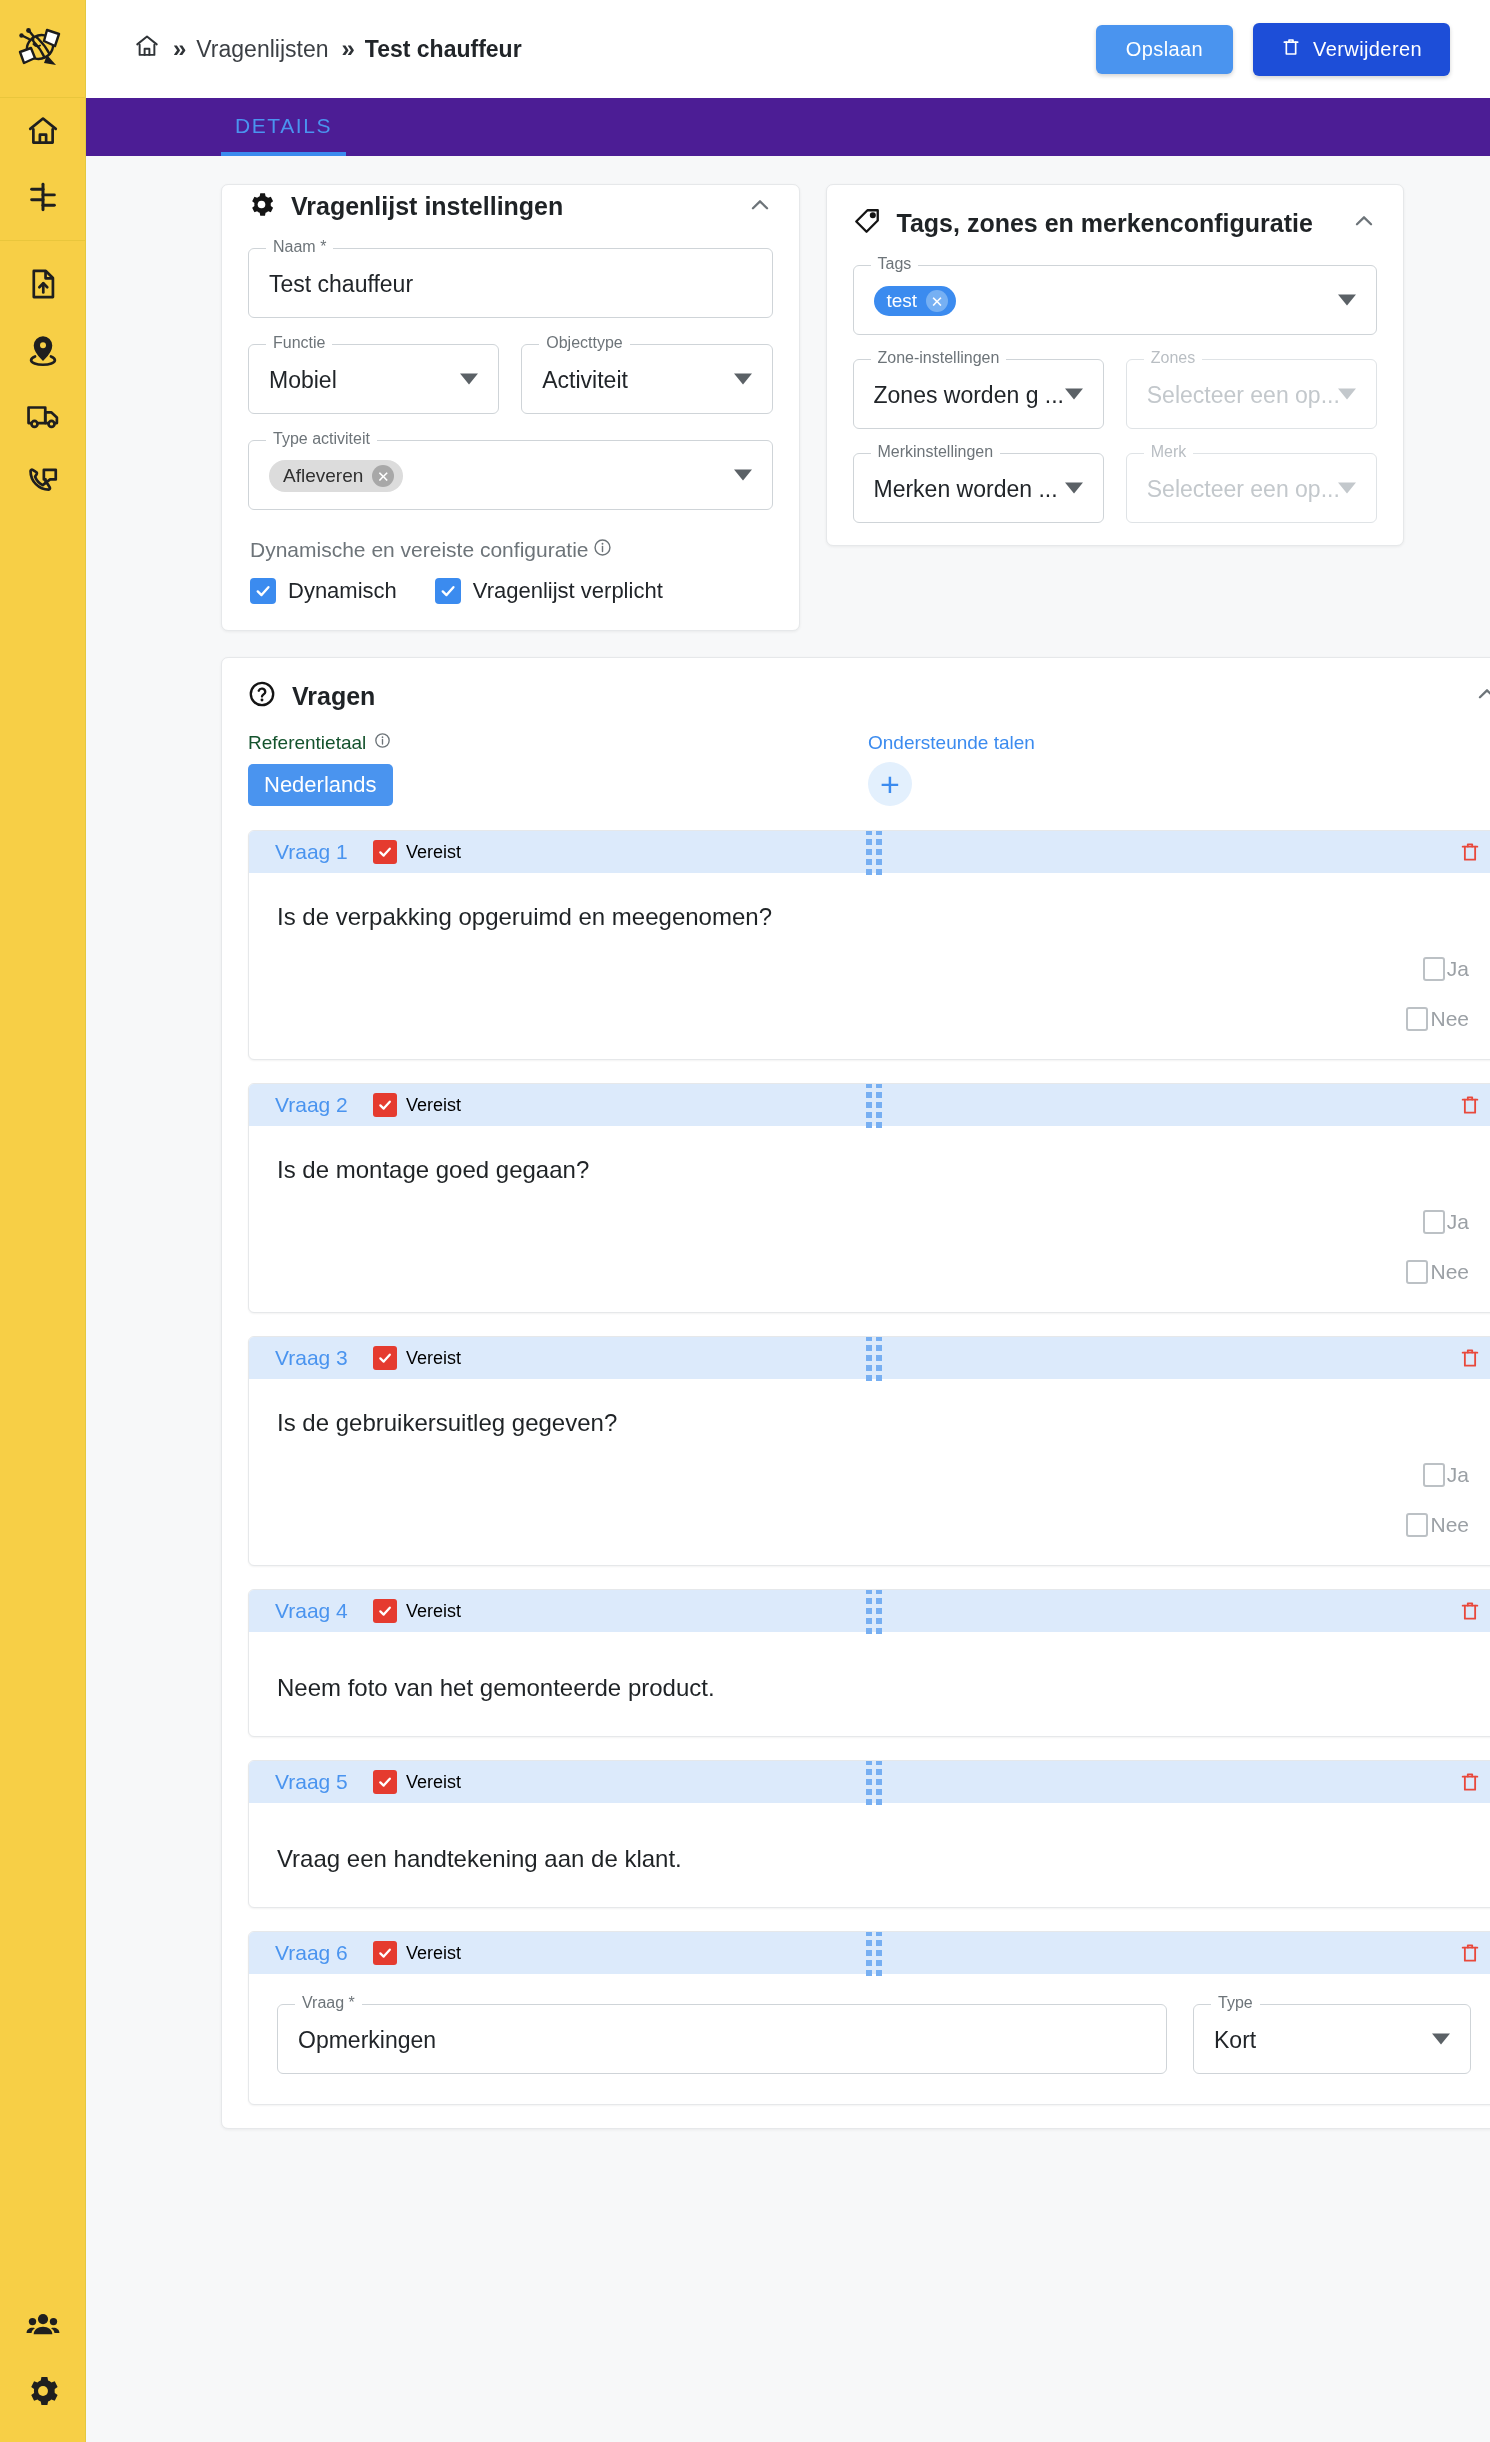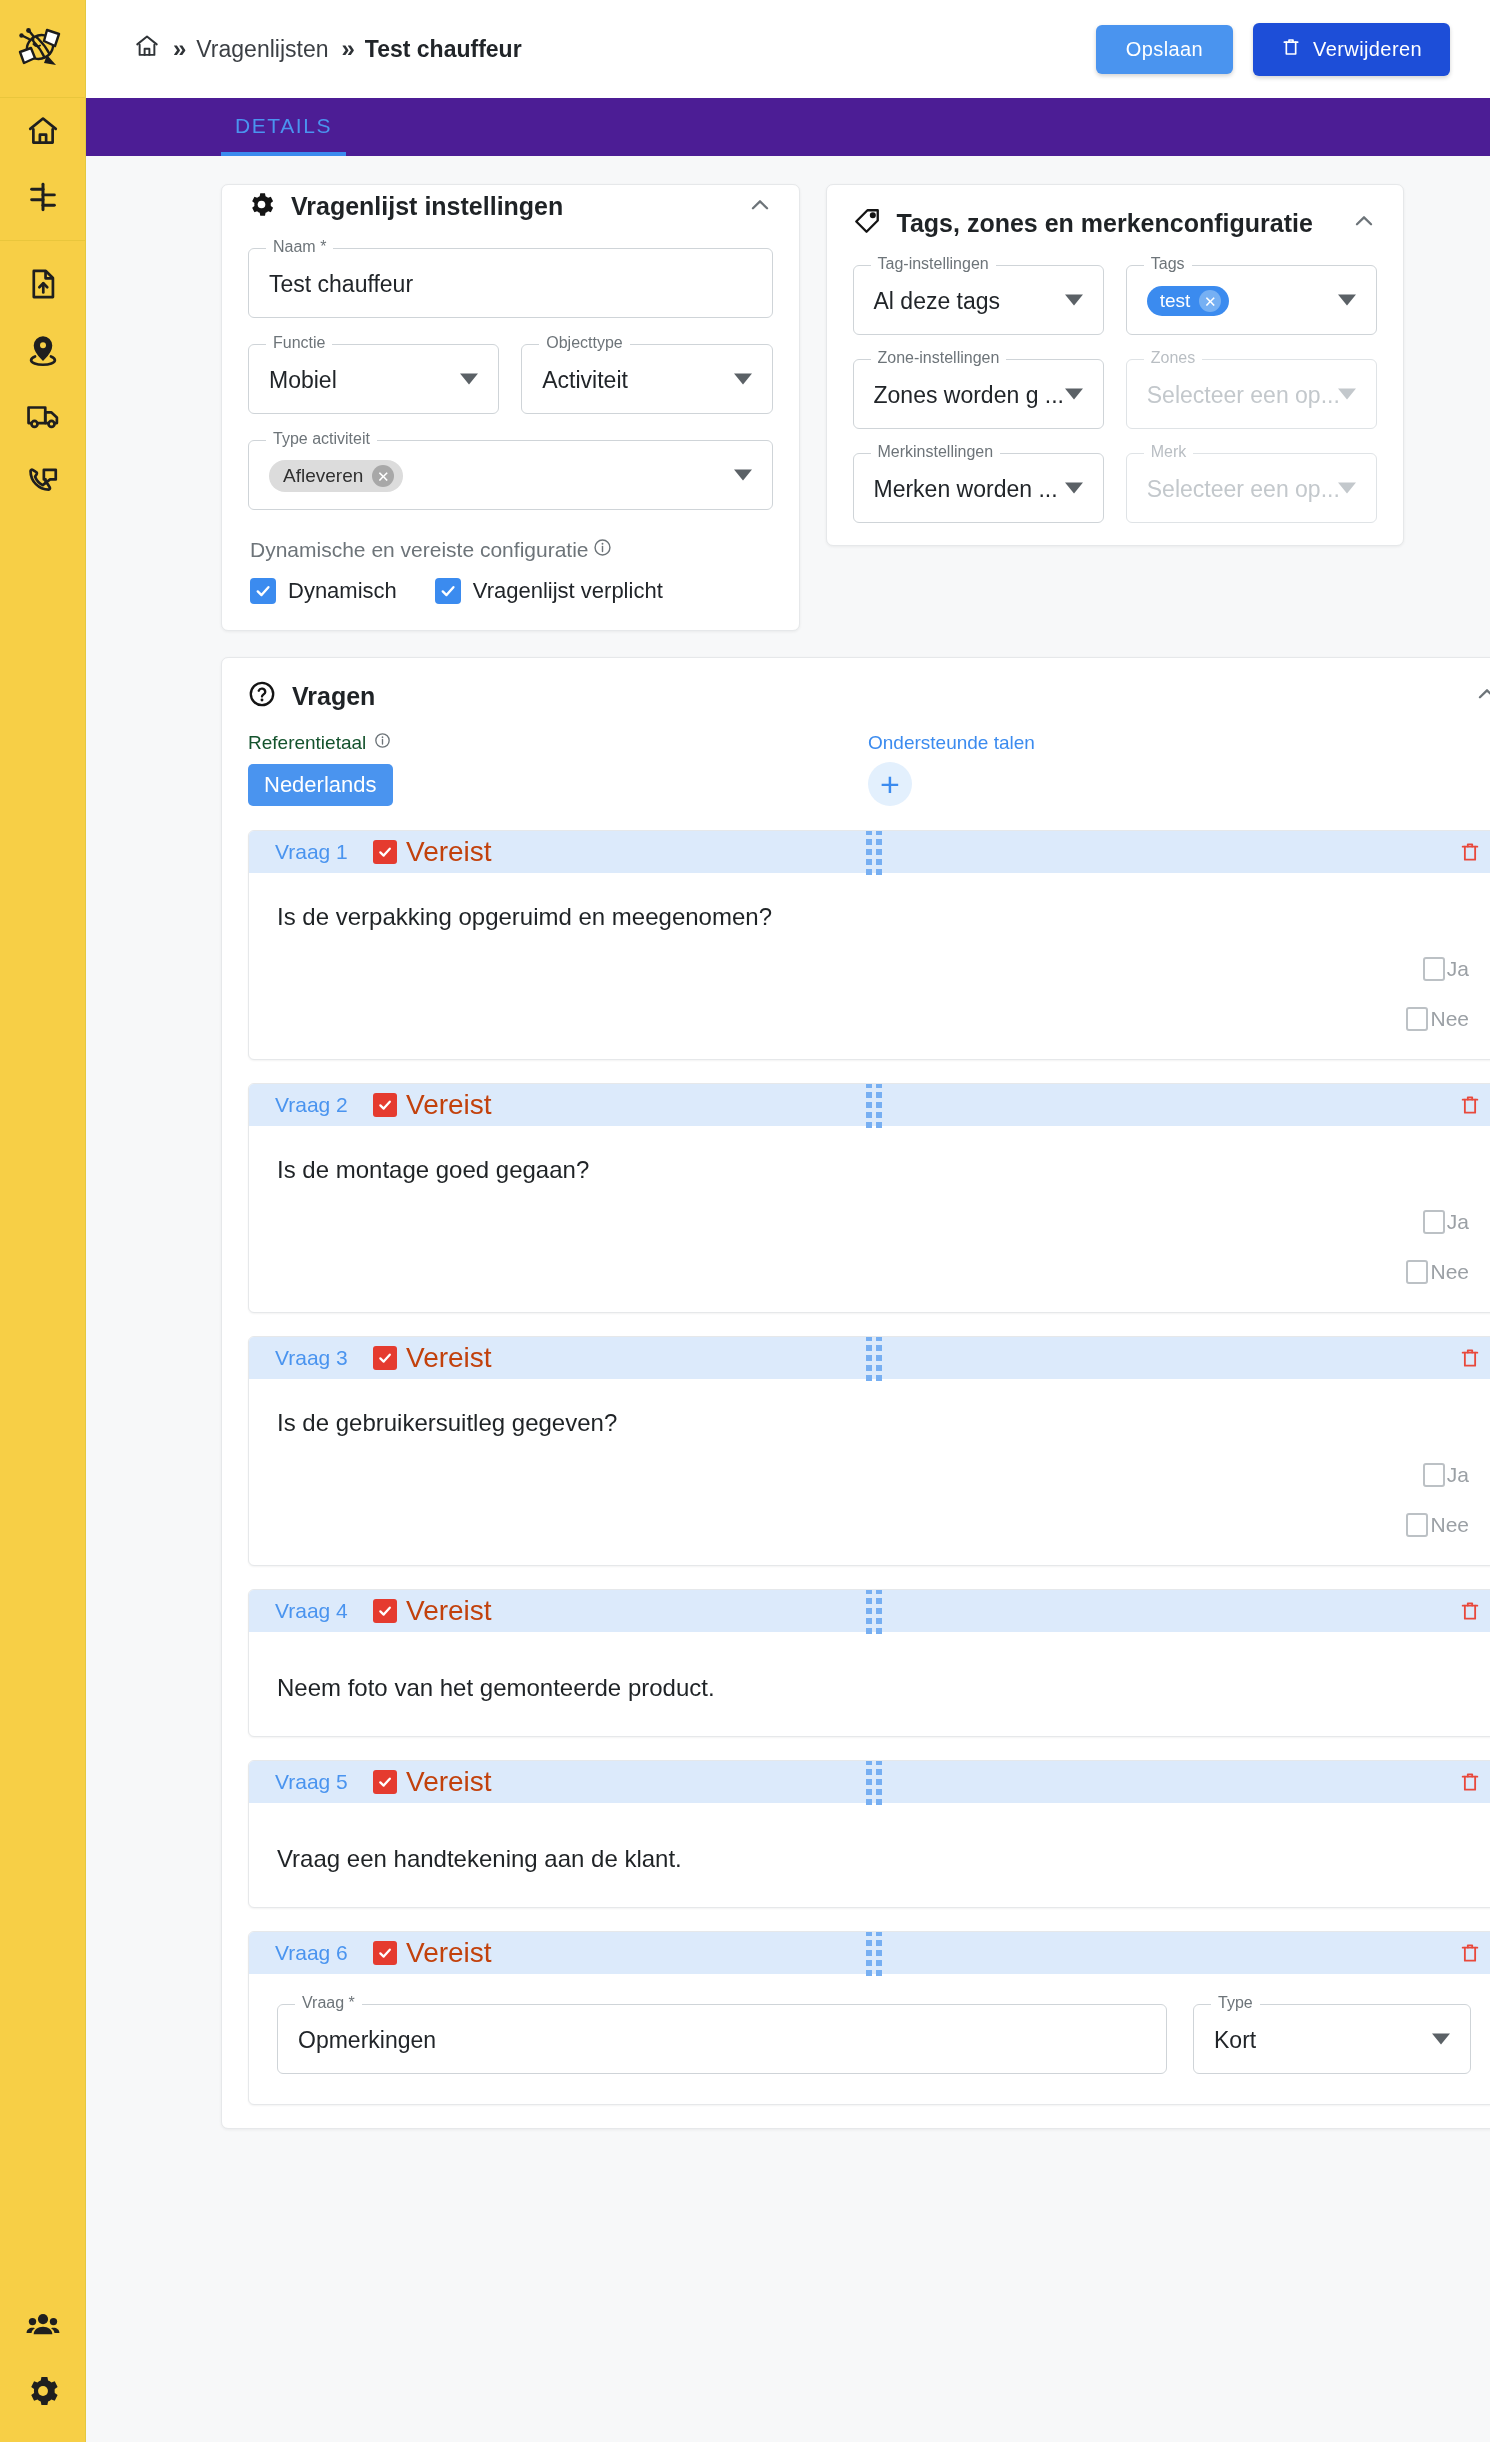--- a/index.html
+++ b/index.html
@@ -147,21 +147,21 @@
   .q-head {
     background:#DCEAFB; height:42px; display:flex; align-items:center;
     padding:0 18px 0 26px; position:relative;
   }
   .q-num { font-size:21px; color:#4A94EF; width:98px; }
   .q-req { display:flex; align-items:center; gap:9px; }
   .q-req-box {
     width:24px; height:24px; border-radius:3px; background:#E53B2F;
     display:flex; align-items:center; justify-content:center;
   }
-  .q-req-label { font-size:28px; color:#c2410c; }
+  .q-req-label { font-size:18px; color:#000000; }
   .drag {
     position:absolute; left:50%; transform:translateX(-50%);
     display:grid; grid-template-columns:6px 6px; gap:4px;
   }
   .drag i { display:block; width:6px; height:6px; background:#77AFF2; }
   .q-del { margin-left:auto; cursor:pointer; display:flex; align-items:center; }
   .q-body { padding:30px 30px 28px 28px; }
   .q-text { font-size:24px; color:#1f2326; }
   .q-opt { display:flex; align-items:center; margin-top:26px;justify-content:flex-end; }
   .q-opt .box {
@@ -423,27 +423,20 @@
             <span class="chev">
               <svg width="26" height="26" viewBox="0 0 24 24" fill="none" stroke="#6d7479" stroke-width="2.1" stroke-linecap="round" stroke-linejoin="round">
                 <path d="M5.5 15 L12 8.6 L18.5 15"></path>
               </svg>
             </span>
           </div>
 
           <div class="f-row" style="margin-top:4px;">
             <div class="f-half">
               <div class="field">
-                <span class="legend">Tag-instellingen</span>
-                <span class="value">Al deze tags</span>
-                <span class="caret"></span>
-              </div>
-            </div>
-            <div class="f-half">
-              <div class="field">
                 <span class="legend">Tags</span>
                 <span class="value">
                   <span class="chip blue">
                     <span>test</span>
                     <span class="x">✕</span>
                   </span>
                 </span>
                 <span class="caret"></span>
               </div>
             </div>

